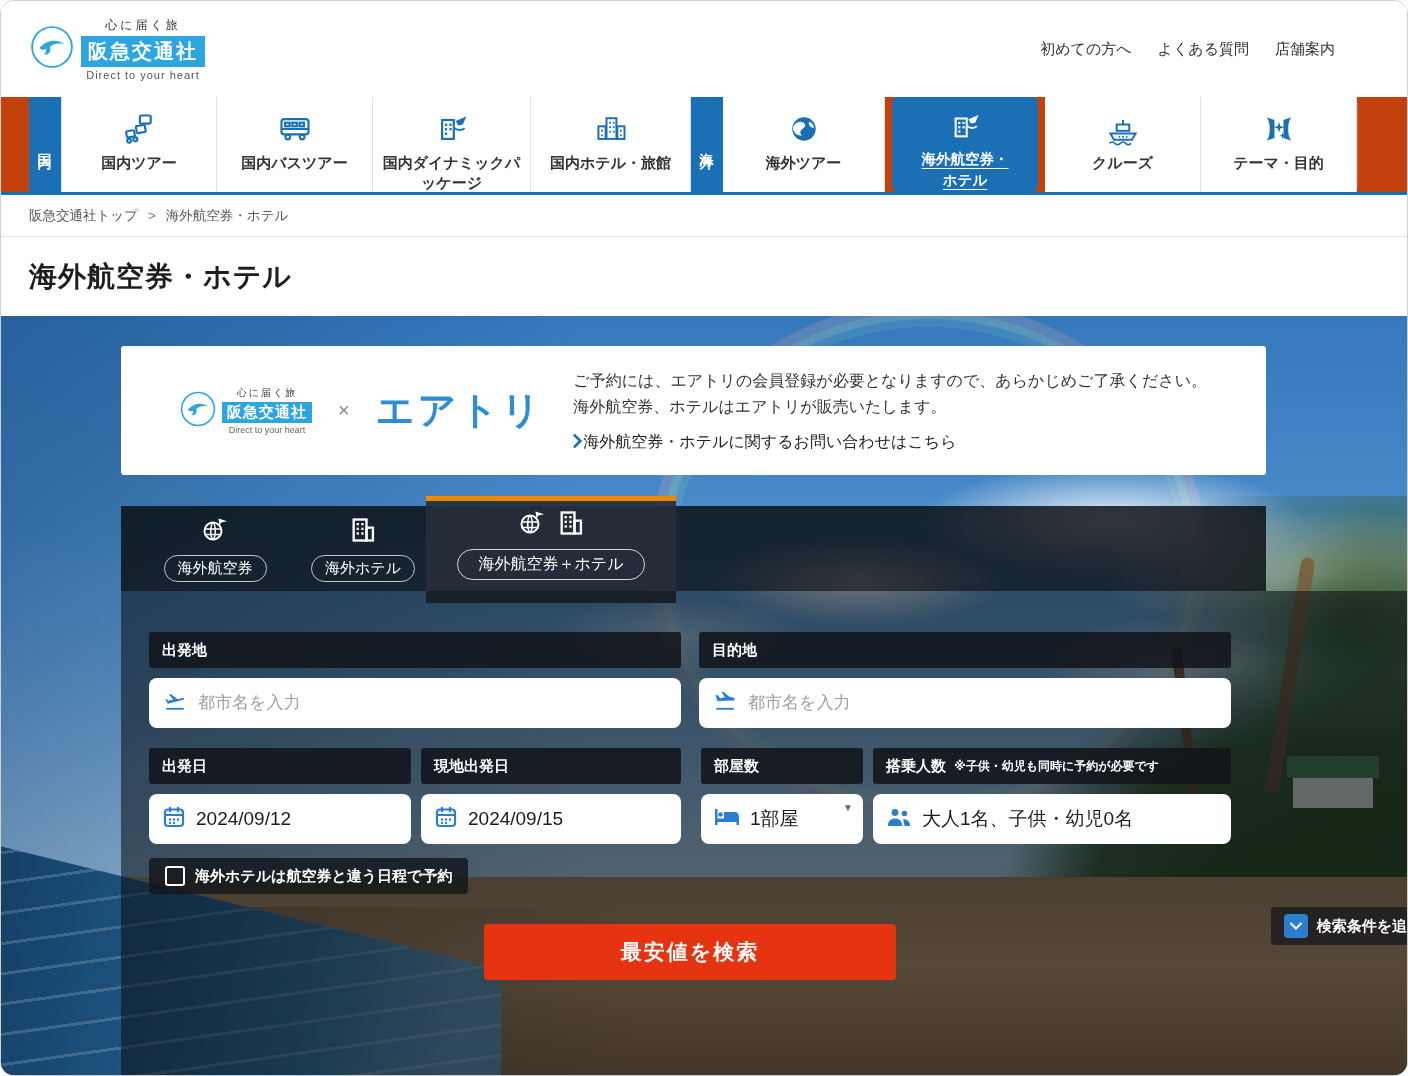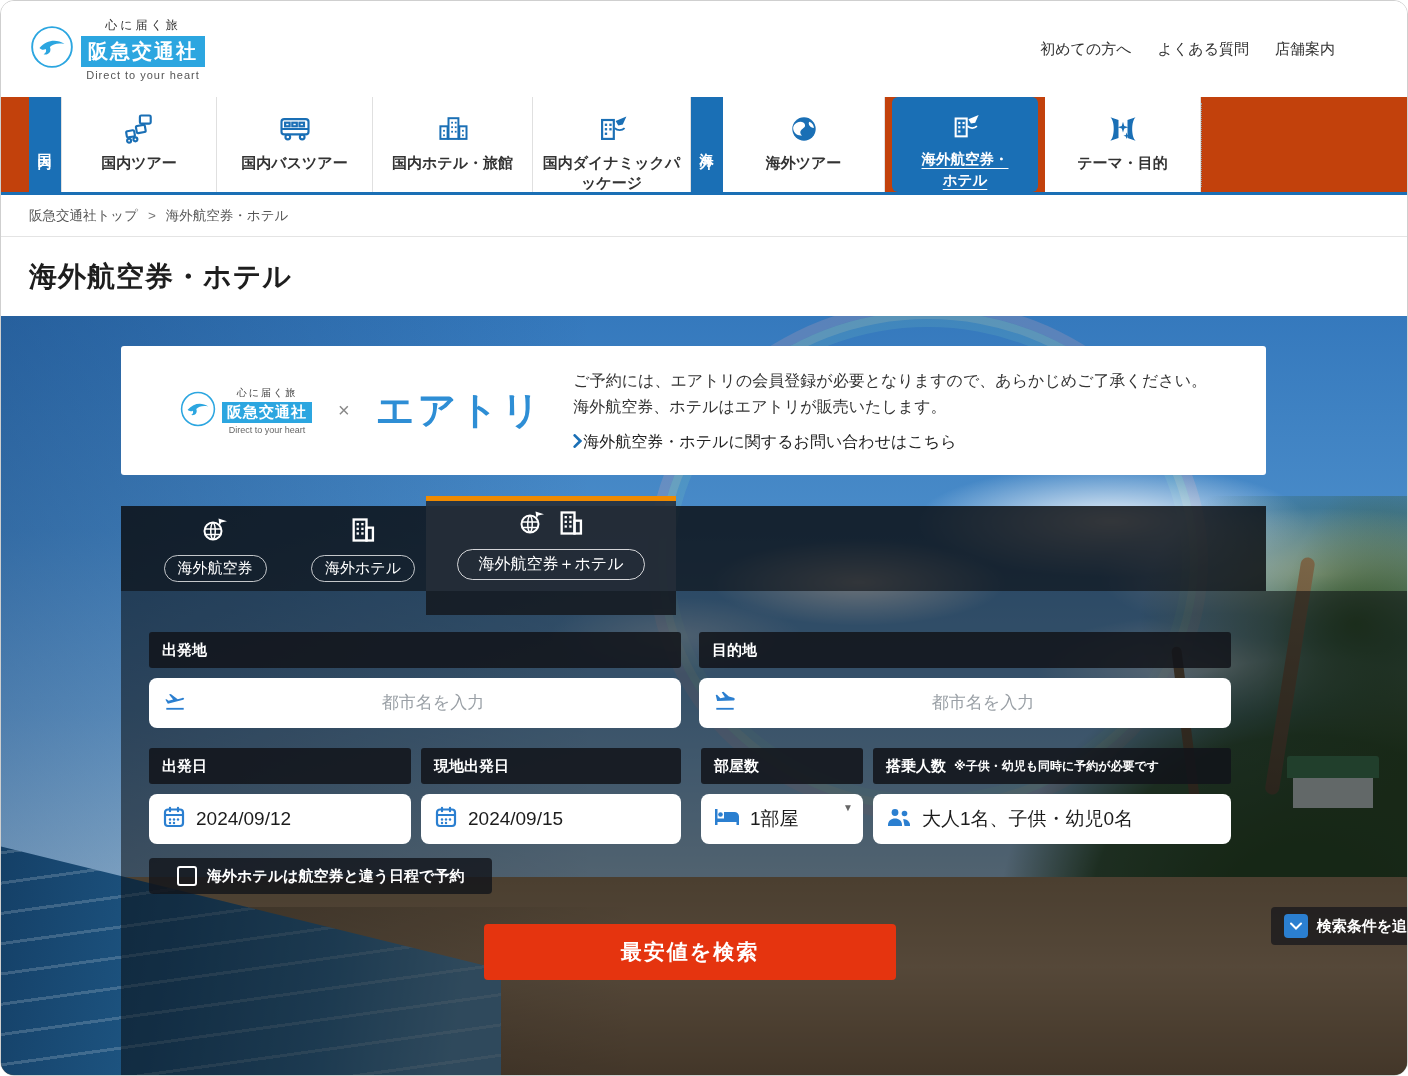--- a/index.html
+++ b/index.html
@@ -87,44 +87,44 @@
   .banner-text { margin-left:30px; }
   .banner-line { font-size:16px; color:#333; line-height:1.65; }
   .banner-link { display:flex; align-items:center; gap:1px; margin-top:12px; font-size:16px; color:#222; cursor:pointer; }
 
   
   .tabbar { position:absolute; left:120px; top:190px; width:1145px; height:85px; background:rgba(10,12,16,.82); }
   .tab { position:absolute; top:10px; display:flex; flex-direction:column; align-items:center; gap:7px; color:#fff; cursor:pointer; }
   .tab-1 { left:28px; width:132px; }
   .tab-2 { left:172px; width:140px; }
   .tab-pill { border:1.5px solid rgba(255,255,255,.75); border-radius:999px; padding:3px 13px; font-size:15px; white-space:nowrap; }
-  .tab-active { position:absolute; left:305px; top:-10px; width:250px; height:119px; background:rgba(37,45,56,.9);
+  .tab-active { position:absolute; left:305px; top:-10px; width:250px; height:107px; background:rgba(37,45,56,.9);
     border-top:5px solid #ef8a00; display:flex; flex-direction:column; align-items:center; padding-top:8px; gap:8px; color:#fff; cursor:pointer; }
   .tab-active .icons { display:flex; gap:10px; align-items:center; }
   .tab-active .tab-pill { padding:4px 20px; font-size:16px; border-color:rgba(255,255,255,.8); }
 
   
   .panel { position:absolute; left:120px; top:275px; width:1349px; height:486px; background:rgba(10,12,16,.55); }
   .fgroup { position:absolute; }
   .flabel { height:36px; background:rgba(18,20,26,.86); border-radius:3px; color:#fff; font-size:15px; font-weight:bold;
     display:flex; align-items:center; padding:0 13px; gap:8px; }
   .flabel .note { font-size:12px; font-weight:bold; }
   .finput { margin-top:10px; height:50px; background:#fff; border-radius:8px; display:flex; align-items:center; padding:0 13px; gap:10px; position:relative; }
-  .finput input { border:none; outline:none; font-size:17px; width:100%; font-family:inherit; color:#222; background:transparent;text-align:center; }
+  .finput input { border:none; outline:none; font-size:17px; width:100%; font-family:inherit; color:#222; background:transparent; }
   .finput input::placeholder { color:#9aa0a6; }
   .fvalue { font-size:19px; color:#1c1c1c; }
   .g1 { left:28px;  top:41px;  width:532px; }
   .g2 { left:578px; top:41px;  width:532px; }
   .g3 { left:28px;  top:157px; width:262px; }
   .g4 { left:300px; top:157px; width:260px; }
   .g5 { left:580px; top:157px; width:162px; }
   .g6 { left:752px; top:157px; width:358px; }
   .dd-arrow { position:absolute; right:10px; top:8px; font-size:10px; color:#666; }
   .check-row { position:absolute; left:28px; top:267px; height:36px; background:rgba(18,20,26,.8); border-radius:4px;
-    display:inline-flex; align-items:center; gap:10px; padding:0 28px; color:#fff; font-size:15px; font-weight:bold; cursor:pointer; }
+    display:inline-flex; align-items:center; gap:10px; padding:0 16px; color:#fff; font-size:15px; font-weight:bold; cursor:pointer; }
   .checkbox { width:20px; height:20px; border:2px solid #fff; border-radius:3px; background:transparent; }
   .add-cond { position:absolute; right:35px; top:316px; height:38px; background:rgba(18,20,26,.7); border-radius:4px;
     display:flex; align-items:center; gap:9px; padding:0 13px; color:#fff; font-size:15px; font-weight:bold; cursor:pointer; }
   .chev-box { width:24px; height:24px; background:#2b7fd0; border-radius:4px; display:flex; align-items:center; justify-content:center; }
   .search-btn { position:absolute; left:363px; top:333px; width:412px; height:56px; background:#e5340f; border:none; border-radius:4px;
     color:#fff; font-size:21px; font-weight:bold; letter-spacing:2px; cursor:pointer; font-family:inherit; }
 </style>
 </head>
 <body>
 
@@ -171,20 +171,37 @@
             <rect x="5" y="9" width="30" height="17" rx="3"></rect>
             <path d="M5 20h30"></path>
             <rect x="9" y="13" width="5" height="4"></rect>
             <rect x="17" y="13" width="5" height="4"></rect>
             <rect x="25" y="13" width="5" height="4"></rect>
             <circle cx="12" cy="29" r="2.6"></circle>
             <circle cx="28" cy="29" r="2.6"></circle>
           </svg>
       </span>
       <span class="nlabel">国内バスツアー</span>
+    </div>
+    <div class="nav-item w158">
+      <span class="nicon">
+        <svg width="40" height="36" viewBox="0 0 40 40">
+            <rect x="9" y="10" width="13" height="21" fill="none" stroke="#1a6fb5" stroke-width="2.4"></rect>
+            <g fill="#1a6fb5">
+              <rect x="12" y="14" width="2.6" height="2.6"></rect>
+              <rect x="17" y="14" width="2.6" height="2.6"></rect>
+              <rect x="12" y="19" width="2.6" height="2.6"></rect>
+              <rect x="17" y="19" width="2.6" height="2.6"></rect>
+              <rect x="12" y="24" width="2.6" height="2.6"></rect>
+              <path d="M24 11l12-5-4 9-5 1z"></path>
+            </g>
+            <path d="M23 19c3 3 8 3 11 0" stroke="#1a6fb5" stroke-width="2" fill="none"></path>
+          </svg>
+      </span>
+      <span class="nlabel">国内ダイナミックパッケージ</span>
     </div>
     <div class="nav-item w160">
       <span class="nicon">
         <svg width="38" height="36" viewBox="0 0 40 40" fill="none" stroke="#1a6fb5" stroke-width="2.2">
             <rect x="6" y="17" width="8" height="14"></rect>
             <rect x="15" y="8" width="11" height="23"></rect>
             <rect x="27" y="17" width="8" height="14"></rect>
             <g fill="#1a6fb5" stroke="none">
               <rect x="18" y="12" width="2" height="2"></rect>
               <rect x="22" y="12" width="2" height="2"></rect>
@@ -194,37 +211,20 @@
               <rect x="22" y="22" width="2" height="2"></rect>
               <rect x="9" y="21" width="2" height="2"></rect>
               <rect x="9" y="26" width="2" height="2"></rect>
               <rect x="30" y="21" width="2" height="2"></rect>
               <rect x="30" y="26" width="2" height="2"></rect>
             </g>
           </svg>
       </span>
       <span class="nlabel">国内ホテル・旅館</span>
     </div>
-    <div class="nav-item w158">
-      <span class="nicon">
-        <svg width="40" height="36" viewBox="0 0 40 40">
-            <rect x="9" y="10" width="13" height="21" fill="none" stroke="#1a6fb5" stroke-width="2.4"></rect>
-            <g fill="#1a6fb5">
-              <rect x="12" y="14" width="2.6" height="2.6"></rect>
-              <rect x="17" y="14" width="2.6" height="2.6"></rect>
-              <rect x="12" y="19" width="2.6" height="2.6"></rect>
-              <rect x="17" y="19" width="2.6" height="2.6"></rect>
-              <rect x="12" y="24" width="2.6" height="2.6"></rect>
-              <path d="M24 11l12-5-4 9-5 1z"></path>
-            </g>
-            <path d="M23 19c3 3 8 3 11 0" stroke="#1a6fb5" stroke-width="2" fill="none"></path>
-          </svg>
-      </span>
-      <span class="nlabel">国内ダイナミックパッケージ</span>
-    </div>
     <div class="vtab">海外</div>
     <div class="nav-item w162">
       <span class="nicon">
         <svg width="36" height="36" viewBox="0 0 40 40">
             <circle cx="20" cy="20" r="13" fill="#1a6fb5"></circle>
             <path d="M12 13c4-2 8-1 9 2 1 3-2 4-4 6-2 2-1 5 1 6-5 1-9-2-10-7-.5-3 1-5 4-7z" fill="#fff"></path>
             <path d="M26 12c3 1 5 4 5 7-2-1-4-1-5-3-1-2-1-3 0-4z" fill="#fff"></path>
           </svg>
       </span>
       <span class="nlabel">海外ツアー</span>
@@ -241,20 +241,36 @@
               <rect x="12" y="24" width="2.6" height="2.6"></rect>
               <path d="M24 11l12-5-4 9-5 1z"></path>
             </g>
             <path d="M23 19c3 3 8 3 11 0" stroke="#fff" stroke-width="2" fill="none"></path>
           </svg>
       </span>
       <span class="nlabel">
         <span>海外航空券・</span><br>
         <span>ホテル</span>
       </span>
+    </div>
+    <div class="nav-item w156">
+      <span class="nicon">
+        <svg width="40" height="36" viewBox="0 0 40 40" fill="none" stroke="#1a6fb5" stroke-width="2.2">
+            <path d="M6 25h28l-4 7H10z"></path>
+            <rect x="13" y="15" width="14" height="7"></rect>
+            <path d="M20 10v5"></path>
+            <g fill="#1a6fb5" stroke="none">
+              <circle cx="16" cy="28.5" r="1.1"></circle>
+              <circle cx="20" cy="28.5" r="1.1"></circle>
+              <circle cx="24" cy="28.5" r="1.1"></circle>
+            </g>
+            <path d="M5 36c2-2 4-2 6 0s4 2 6 0 4-2 6 0 4 2 6 0" stroke-width="1.8"></path>
+          </svg>
+      </span>
+      <span class="nlabel">クルーズ</span>
     </div>
     <div class="nav-item w156">
       <span class="nicon">
         <svg width="38" height="36" viewBox="0 0 40 40" fill="#1a6fb5">
             <path d="M6 7c5 4 5 22 0 26l9-3V10z"></path>
             <path d="M34 7c-5 4-5 22 0 26l-9-3V10z"></path>
             <path d="M20 12l1.4 4.6L26 18l-4.6 1.4L20 24l-1.4-4.6L14 18l4.6-1.4z"></path>
             <path d="M24 24l.9 2.6 2.6.9-2.6.9-.9 2.6-.9-2.6-2.6-.9 2.6-.9z"></path>
           </svg>
       </span>

